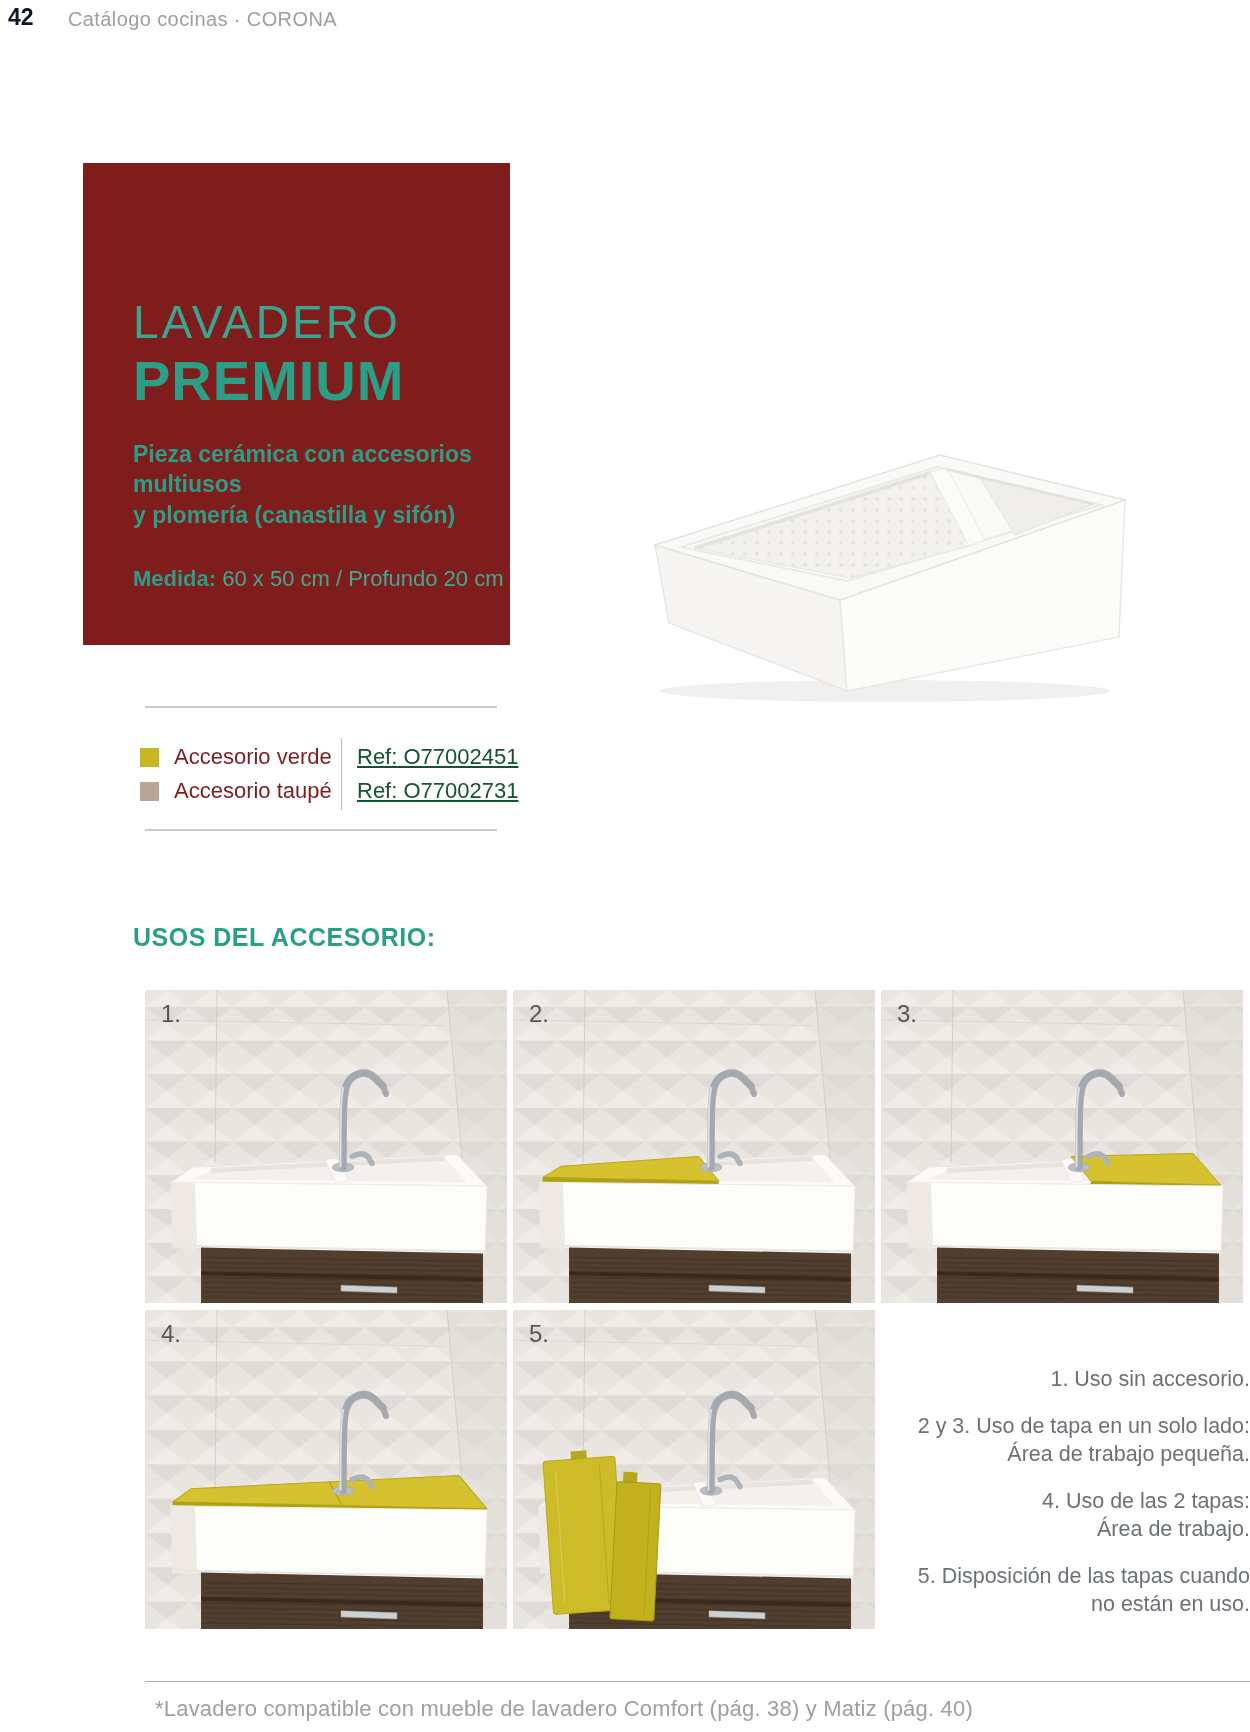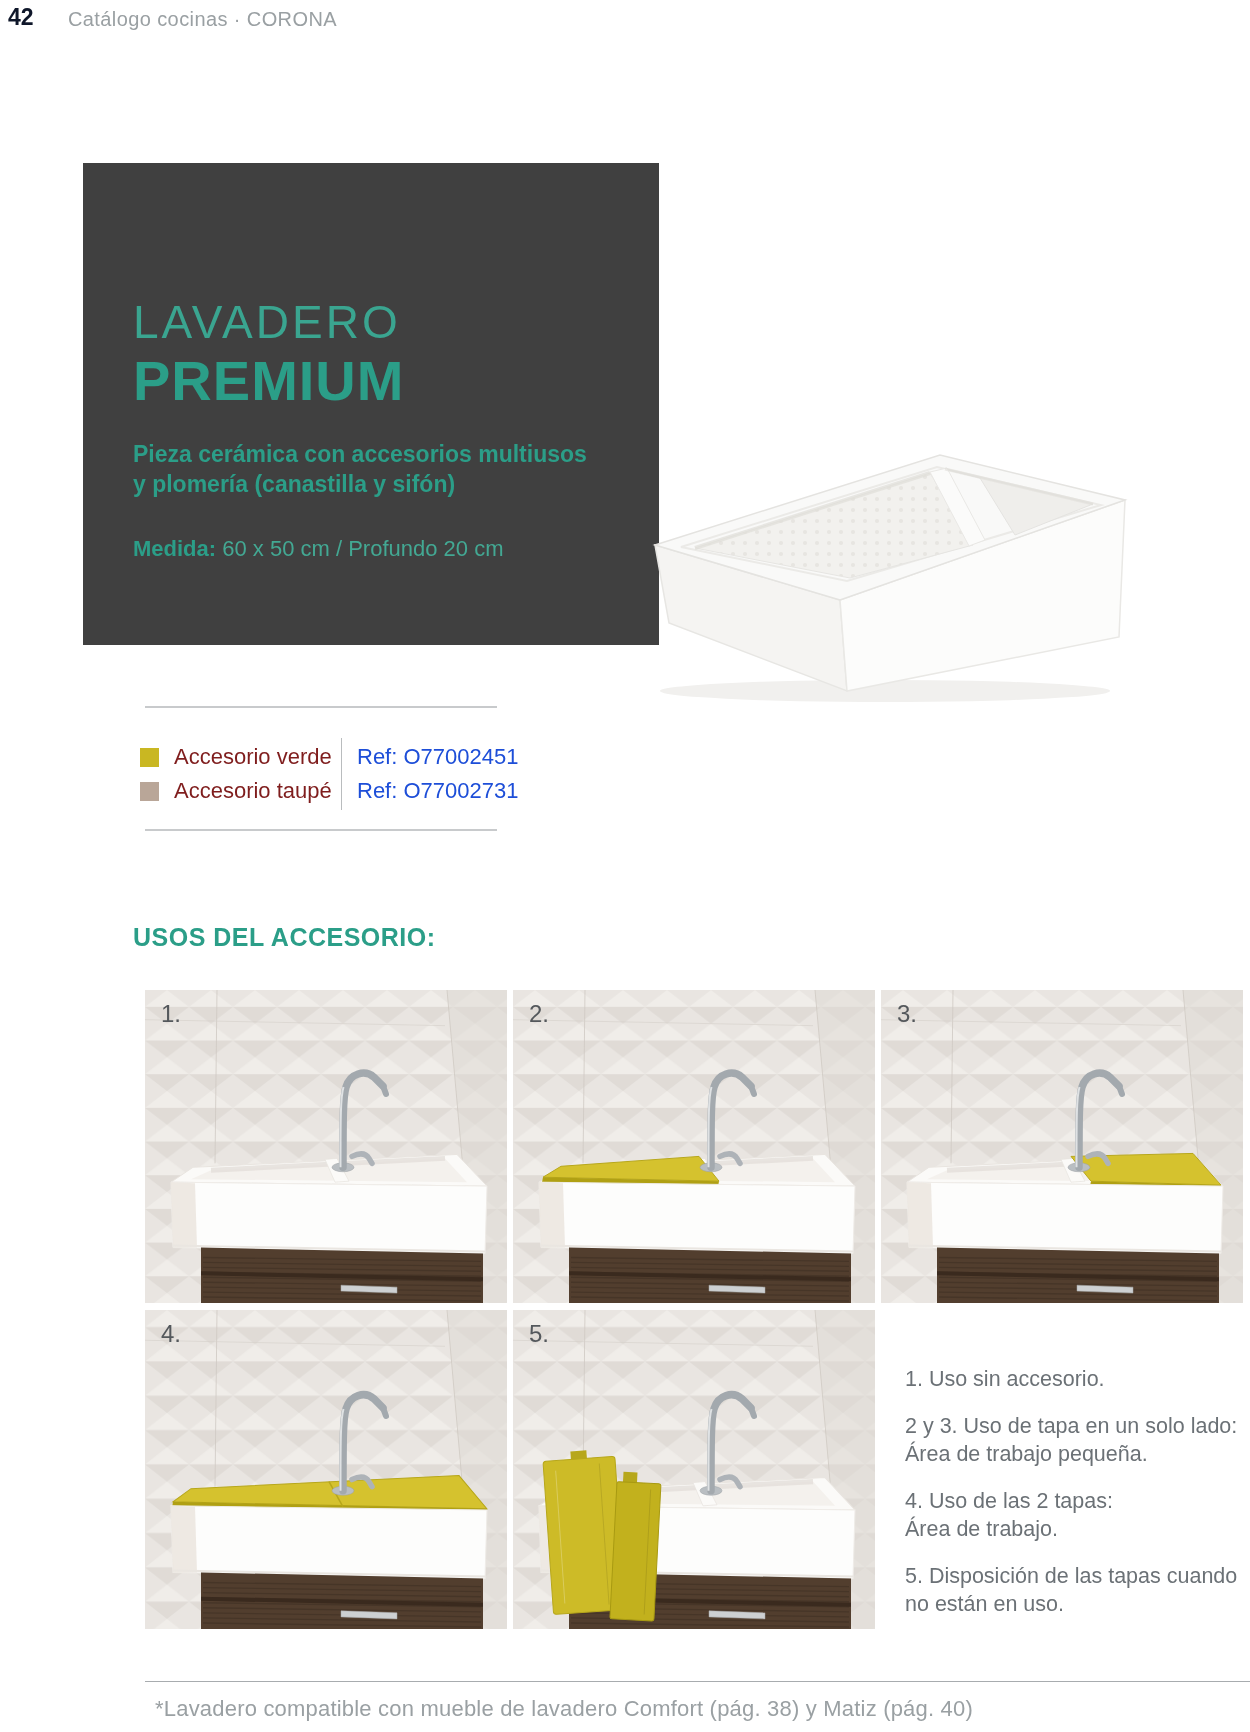--- a/index.html
+++ b/index.html
@@ -2,55 +2,55 @@
 <html><head>
 <meta charset="utf-8">
 <style>
   html,body{margin:0;padding:0;background:#ffffff;}
   body{font-family:"Liberation Sans", sans-serif;-webkit-font-smoothing:antialiased;}
   .page{position:relative;width:1250px;height:1732px;background:#fff;overflow:hidden;}
 
   .hdr-num{position:absolute;left:8px;top:4px;font-size:23px;color:#0f172a;font-weight:700;}
   .hdr-crumb{position:absolute;left:68px;top:8px;font-size:20px;color:#9aa0a3;letter-spacing:.4px;}
 
-  .cream{position:absolute;left:83px;top:163px;width:576px;height:482px;background:#404040;}
+  .cream{position:absolute;left:83px;top:163px;width:427px;height:482px;background:#7f1d1d;}
   .cream-inner{padding:136px 0 0 50px;}
   .t1{font-size:46px;font-weight:300;color:#3aa590;letter-spacing:3px;line-height:1;}
   .t2{font-size:56px;font-weight:800;color:#2b9e88;letter-spacing:1px;line-height:1;margin-top:8px;}
   .desc{margin-top:30px;font-size:23px;font-weight:700;color:#2b9e88;line-height:1.32;white-space:pre-line;}
   .medida{margin-top:36px;font-size:22px;color:#2b9e88;}
   .medida .lbl{font-weight:700;}
   .medida .val{font-weight:300;color:#43a893;}
 
   .product-photo{position:absolute;left:580px;top:385px;width:570px;height:320px;}
 
   .rule{position:absolute;background:#c8cacc;height:2px;}
   .rule-top{left:145px;top:706px;width:352px;}
   .rule-bottom{left:145px;top:829px;width:352px;}
   .legend{position:absolute;left:140px;top:740px;}
   .legend-row{display:flex;align-items:center;height:34px;}
   .swatch{width:19px;height:19px;margin-right:15px;flex:0 0 auto;}
   .legend-label{font-size:22px;color:#7f1d1d;}
   .legend-divider{position:absolute;left:341px;top:738px;width:1px;height:72px;background:#b9bcbe;}
   .refs{position:absolute;left:357px;top:740px;}
-  .ref-line{font-size:22px;color:#1d4ed8;height:34px;display:flex;align-items:center;}
+  .ref-line{font-size:22px;color:#14532d;height:34px;display:flex;align-items:center;text-decoration:underline;}
 
   .usos-h{position:absolute;left:133px;top:923px;font-size:25px;font-weight:700;color:#2b9e88;letter-spacing:.5px;}
 
   .photo{position:absolute;background:#eae7e3;overflow:hidden;}
   .photo svg{position:absolute;left:0;top:0;width:100%;height:100%;}
   .photo .num{position:absolute;left:16px;top:10px;font-size:24px;color:#54585c;font-weight:500;z-index:2;}
   .photo1{left:145px;top:990px;width:362px;height:313px;}
   .photo2{left:513px;top:990px;width:362px;height:313px;}
   .photo3{left:881px;top:990px;width:362px;height:313px;}
   .photo4{left:145px;top:1310px;width:362px;height:319px;}
   .photo5{left:513px;top:1310px;width:362px;height:319px;}
 
   .notes{position:absolute;left:905px;top:1366px;width:345px;}
-  .note{font-size:21.5px;color:#6b7176;line-height:1.3;margin:0 0 19px 0;white-space:pre-line;}
+  .note{font-size:21.5px;color:#6b7176;line-height:1.3;margin:0 0 19px 0;white-space:pre-line;text-align:right;}
 
   .foot-rule{position:absolute;left:145px;top:1681px;width:1105px;height:1px;background:#a8acaf;}
   .footnote{position:absolute;left:155px;top:1696px;font-size:22px;font-weight:400;color:#9aa0a3;letter-spacing:.2px;}
 </style>
 </head>
 <body>
 
 <div class="page">
 
   <div class="hdr-num">42</div>

